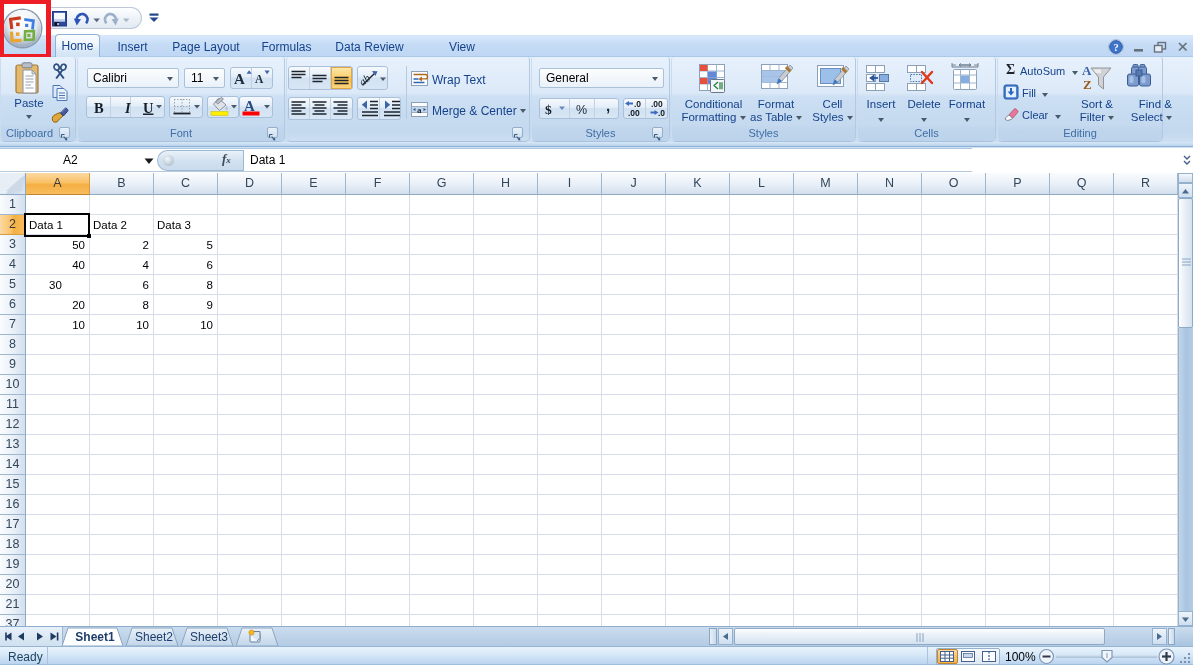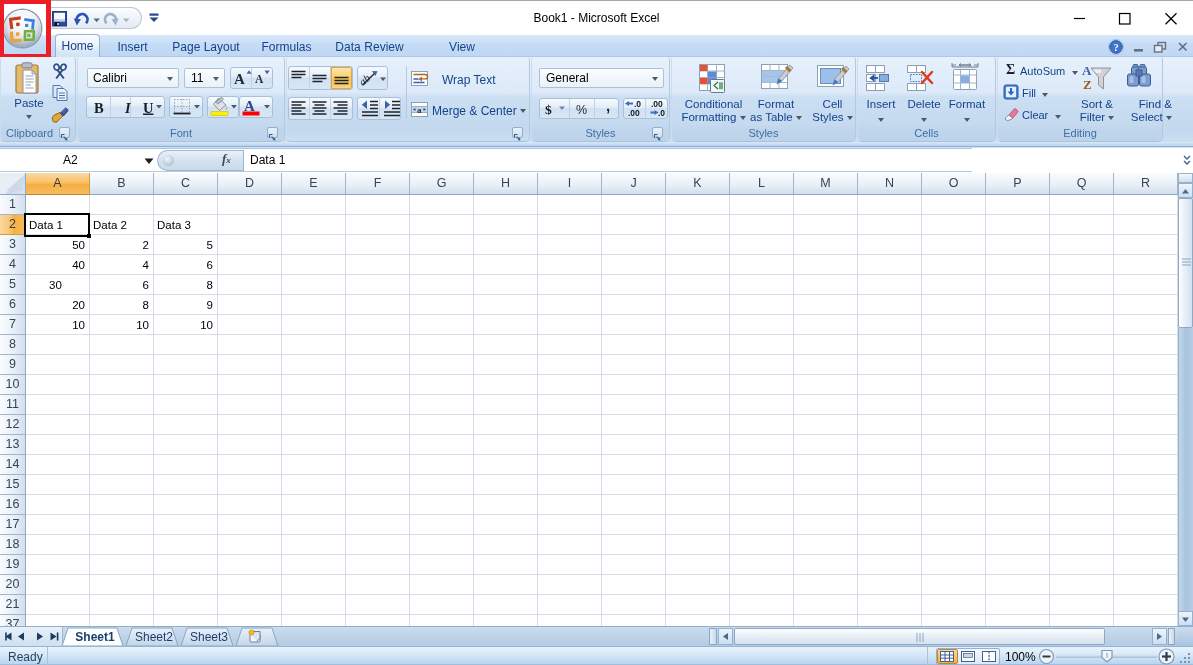--- a/index.html
+++ b/index.html
@@ -41,30 +41,20 @@
 .rowhdr.sel { background:linear-gradient(90deg,#fbd9a2,#f9c167 45%,#f5af42 55%,#f8bc5e); border-bottom:1px solid #d89a40; border-right:1px solid #c08530; color:#3b3a39; }
 
 
 #tabbar { position:absolute; top:626px; left:0; width:1193px; height:20px; background:linear-gradient(180deg,#cfe0f1,#a9c6e3); border-top:1px solid #8eaecf; }
 #statusbar { position:absolute; top:646px; left:0; width:1193px; height:19px; background:linear-gradient(180deg,#e9f3fc 0%,#d8e9f8 40%,#c7ddf3 72%,#b7d1ed 100%); border-top:1px solid #96b5d4; box-shadow:inset 0 -1px 0 #9dbede; font-size:12px; color:#000; }
 #vscroll { position:absolute; top:173px; left:1178px; width:15px; height:453px; background:#c4d8ec; }
 </style>
 </head>
 <body>
 <div id="win">
-  <div id="titlebar">
-    <div id="title-text">Book1 - Microsoft Excel</div>
-
-    <svg class="abs" style="top:0;left:1058px" width="135" height="35" viewBox="0 0 135 35">
-      <line x1="16" y1="17.5" x2="27" y2="17.5" stroke="#000" stroke-width="1.2"></line>
-      <rect x="61.5" y="12.5" width="10.5" height="10.5" fill="none" stroke="#000" stroke-width="1.2"></rect>
-      <line x1="107.5" y1="12.2" x2="118.5" y2="23.2" stroke="#000" stroke-width="1.3"></line>
-      <line x1="118.5" y1="12.2" x2="107.5" y2="23.2" stroke="#000" stroke-width="1.3"></line>
-    </svg>
-  </div>
   <div id="tabstrip">
     <div class="rtab" id="tab-home" style="left:55px;width:45px;">Home</div>
     <div class="rtab" style="left:107px;width:51px;">Insert</div>
     <div class="rtab" style="left:164px;width:84px;">Page Layout</div>
     <div class="rtab" style="left:254px;width:65px;">Formulas</div>
     <div class="rtab" style="left:325px;width:46px;">Data</div>
     <div class="rtab" style="left:356px;width:56px;">Review</div>
     <div class="rtab" style="left:439px;width:46px;">View</div>
 
     <svg class="abs" style="top:3px;left:1108px" width="85px" height="18" viewBox="0 0 85 18">
@@ -297,21 +287,21 @@
       <svg class="abs" style="left:124px;top:14px" width="19" height="17" viewBox="0 0 19 17">
         <rect x="0.5" y="0.5" width="16" height="14" fill="#fdfdfd" stroke="#8ca0b8" stroke-width="1"></rect>
         <g stroke="#b06820" stroke-width="1.4" fill="none">
             <path d="M 2.5 3.5 h12 q 2 0 2 2.2 q 0 2.2 -2 2.2 h-5"></path>
           </g>
         <path d="M 11 5.4 l 0 5 l -3.6 -2.5 z" fill="#b06820"></path>
         <g stroke="#2c66b8" stroke-width="1.3">
             <path d="M 2.5 8 h5 M 2.5 11.5 h11"></path>
           </g>
       </svg>
-      <div class="abs rlbl" style="left:155px;top:16px;font-size:12px;">Wrap Text</div>
+      <div class="abs rlbl" style="left:145px;top:16px;font-size:12px;">Wrap Text</div>
 
       <svg class="abs" style="left:124px;top:45px" width="19" height="17" viewBox="0 0 19 17">
         <rect x="0.5" y="0.5" width="16" height="14" fill="#fdfdfd" stroke="#8ca0b8" stroke-width="1"></rect>
         <rect x="0.5" y="4.5" width="16" height="6" fill="#c2d6ee" stroke="#8ca0b8" stroke-width="0.8"></rect>
         <text x="6" y="11" font-size="9" font-weight="bold" fill="#203040" font-family="Liberation Serif">a</text>
         <path d="M 2 7.5 l 2.5 -1.6 v3.2 z" fill="#2c5488"></path>
         <path d="M 15 7.5 l -2.5 -1.6 v3.2 z" fill="#2c5488"></path>
       </svg>
       <div class="abs rlbl" style="left:145px;top:47px;font-size:12px;">Merge &amp; Center</div>
       <div class="abs" style="left:233px;top:51px;line-height:0;"><span class="dd" style="border-top-color:#4a5a6a"></span></div>

